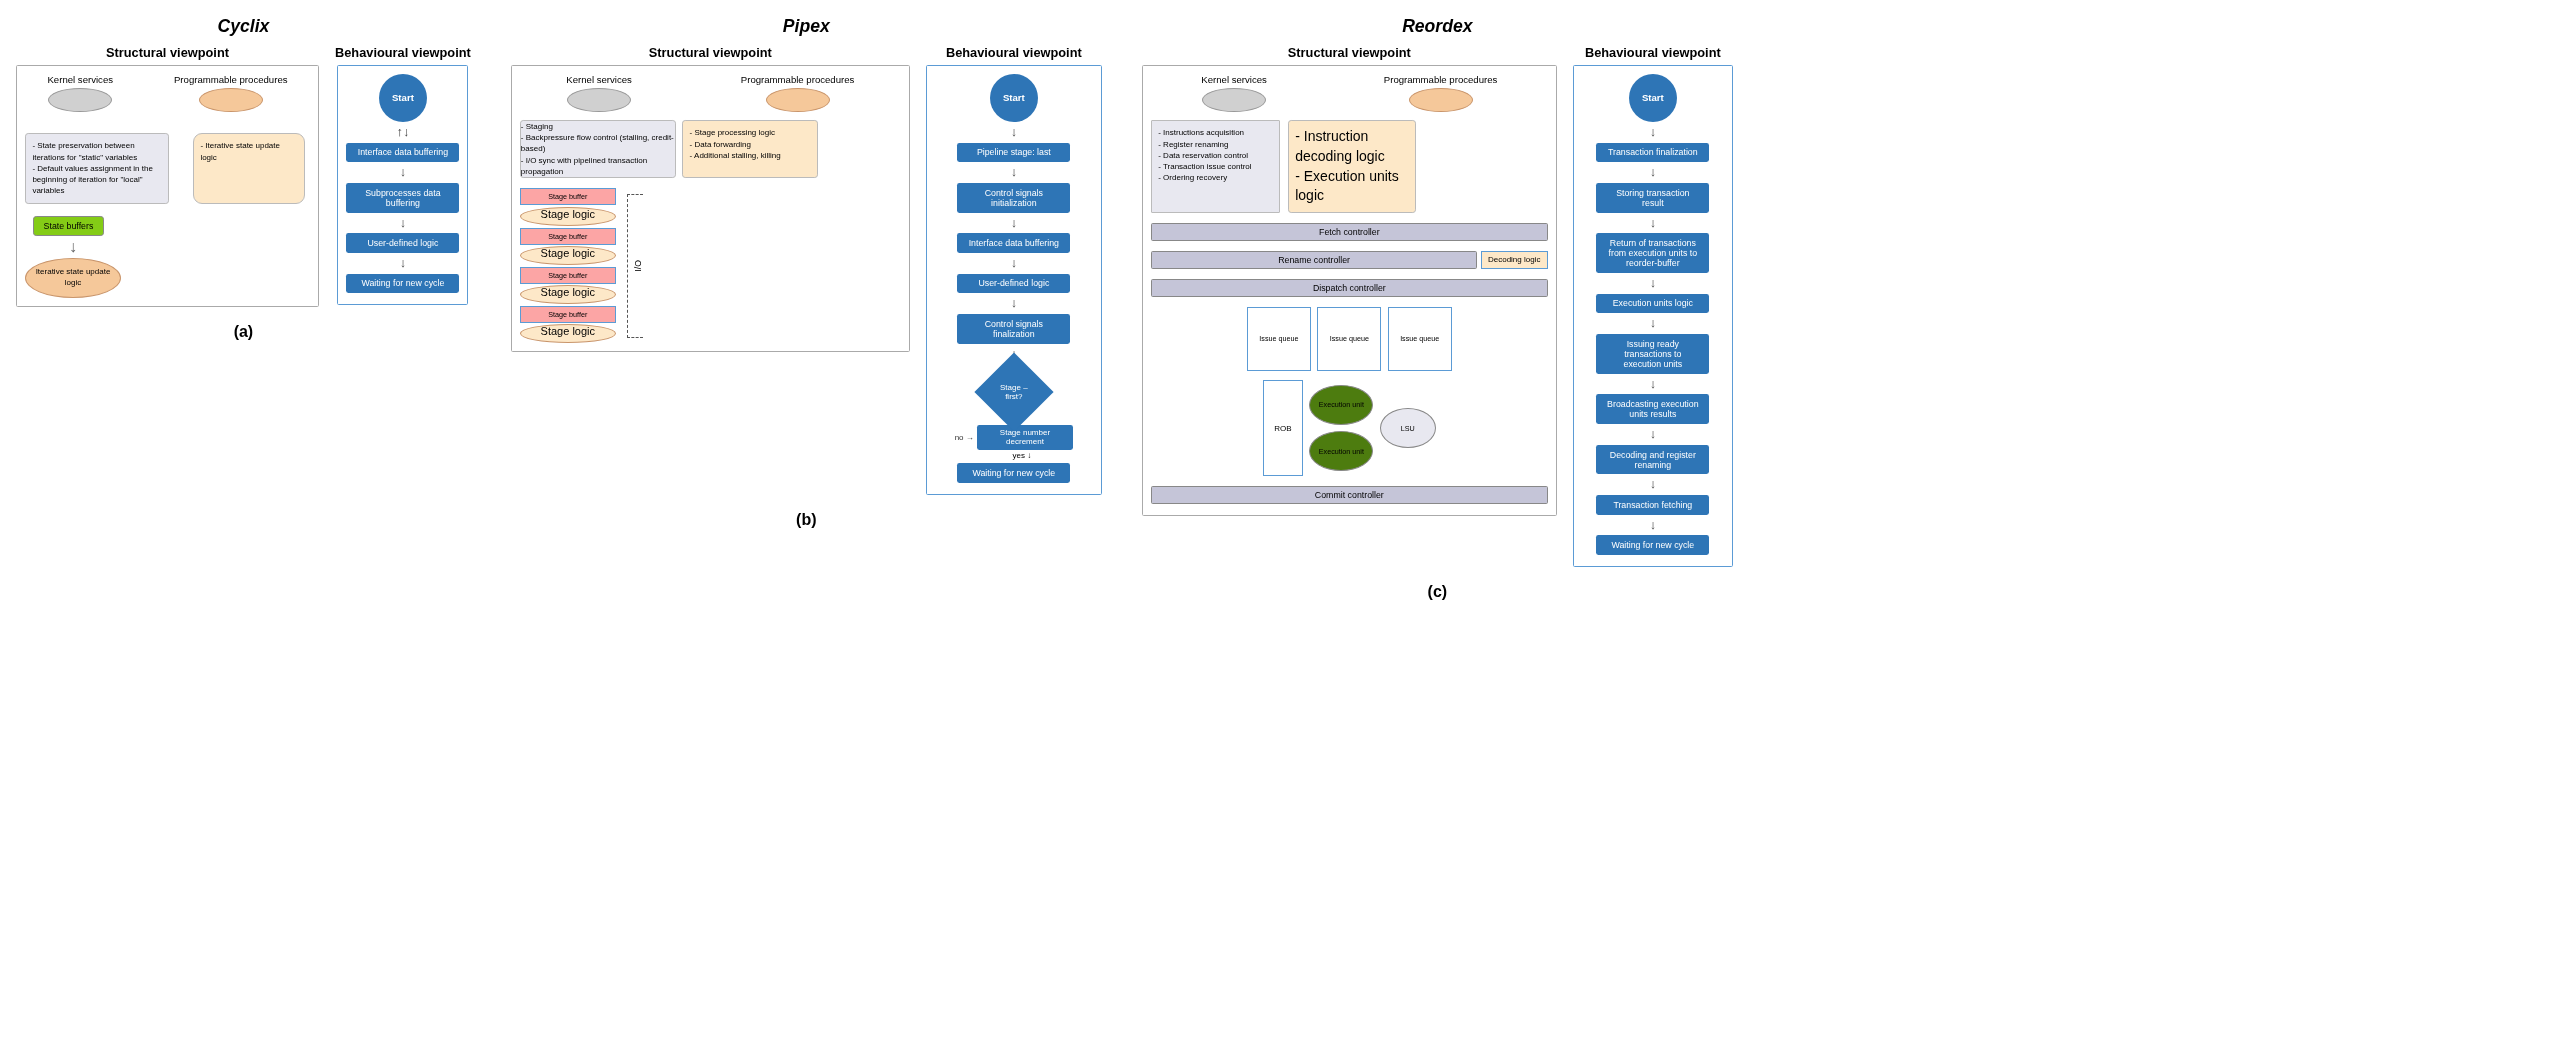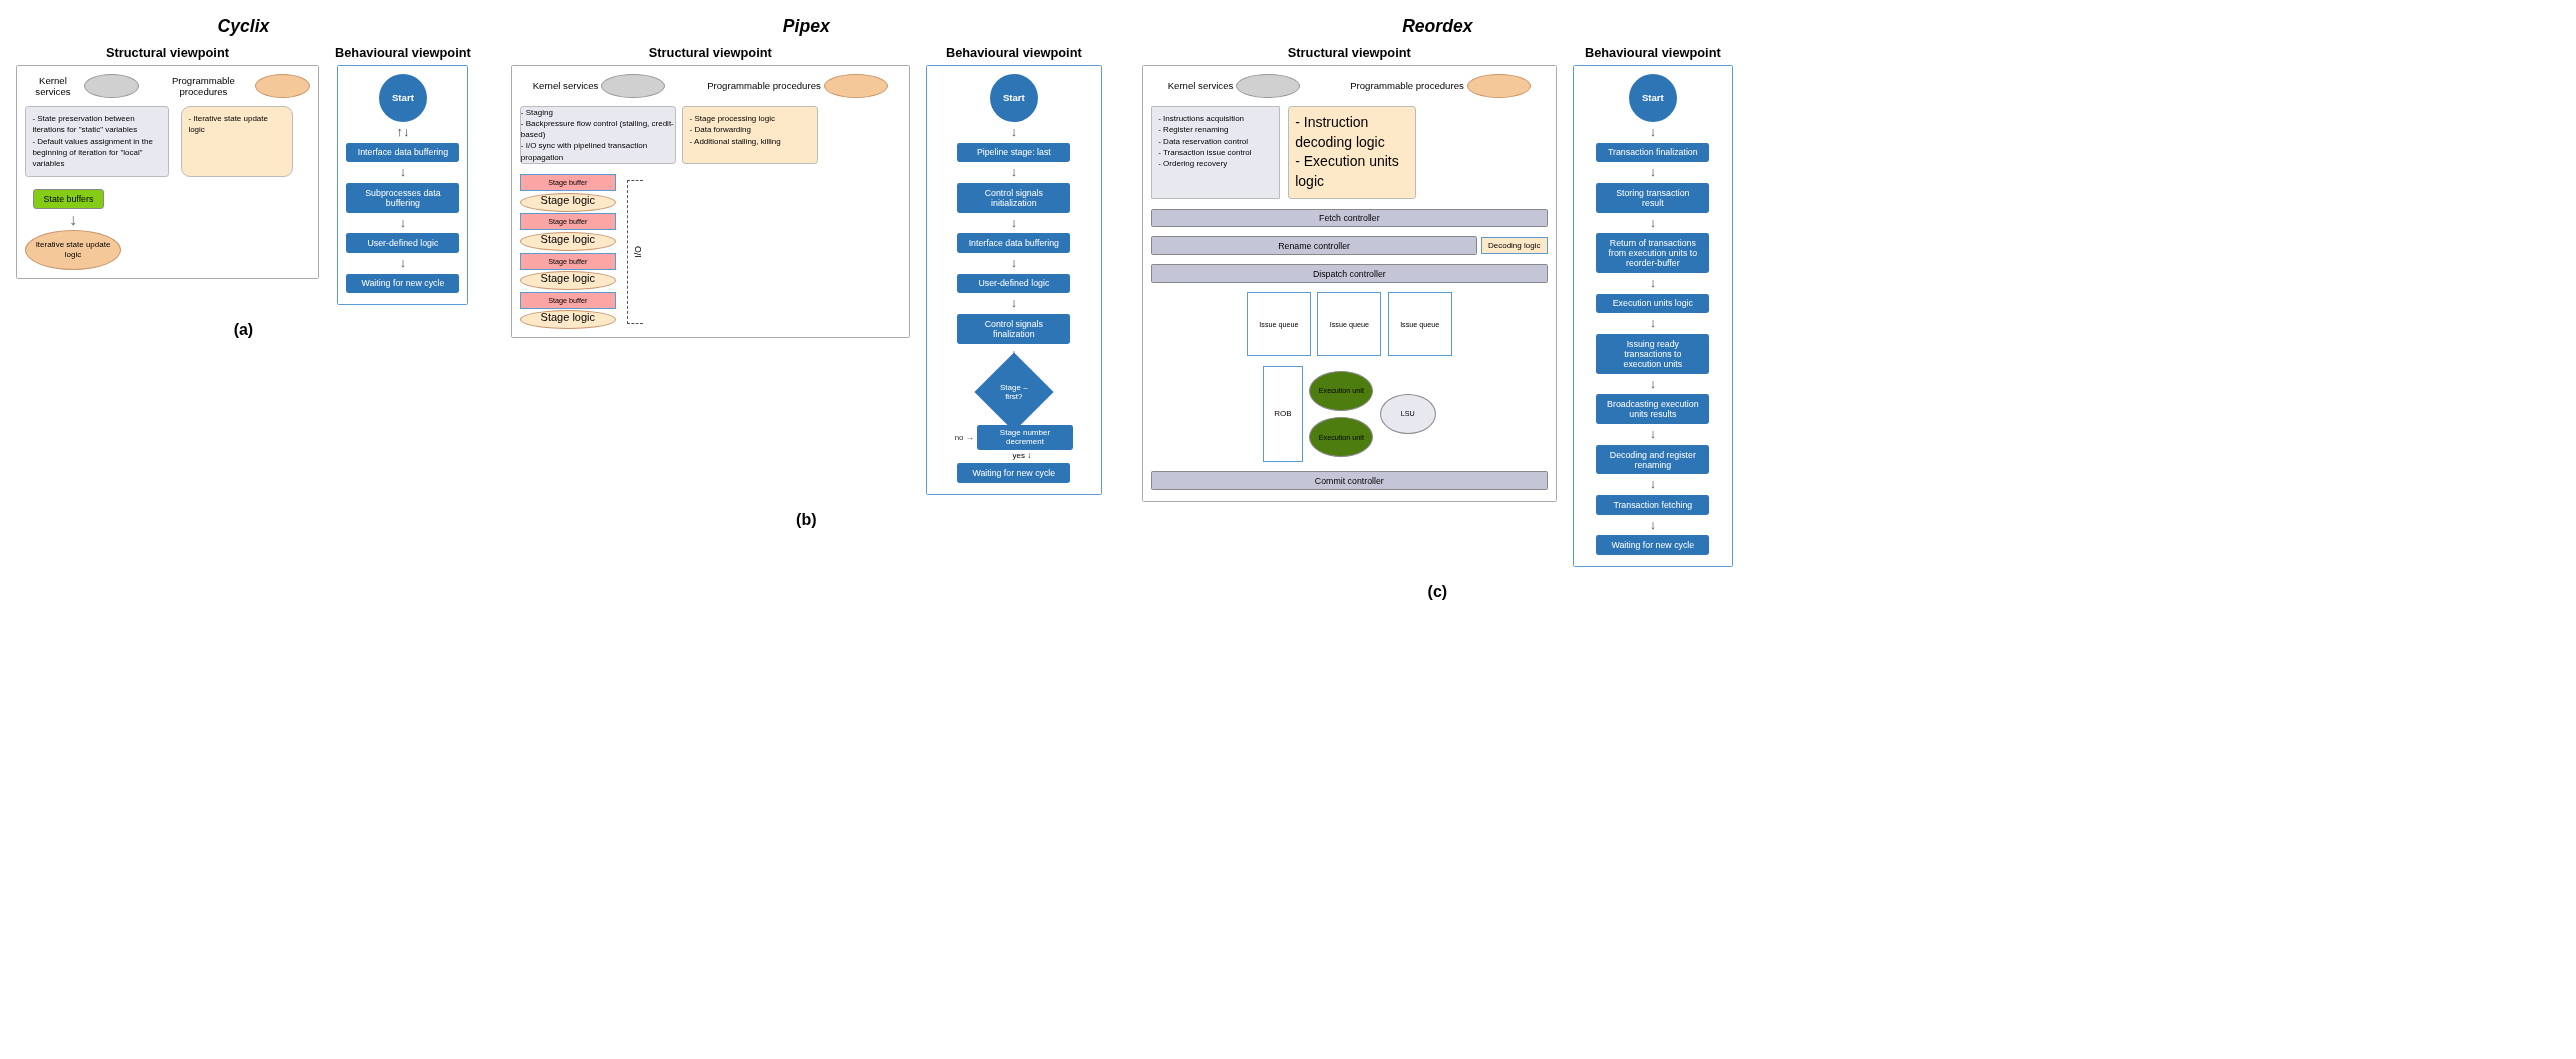--- a/index.html
+++ b/index.html
@@ -47,20 +47,21 @@
     .structural-header {
       display: flex;
       flex-direction: row;
       justify-content: space-around;
       margin-bottom: 8px;
       gap: 16px;
     }
 
     .oval-container {
       display: flex;
+      flex-direction: column;
       align-items: center;
       gap: 3.2px;
     }
 
     .oval-label {
       font-size: 9.6px;
       text-align: center;
     }
 
     .oval-gray {
@@ -76,22 +77,22 @@
       height: 24px;
       background: #f5c89a;
       border-radius: 50%;
       border: 0.8px solid #c9956b;
     }
 
     
     .cyclix-struct-content {
       display: flex;
       flex-direction: row;
-      gap: 12px;
-      margin-top: 8px;
+      gap: 24px;
+      margin-top: 21px;
     }
 
     .cyclix-kernel-box {
       border: 0.8px solid #bbb;
       padding: 6.4px;
       background: #e8e8f0;
       border-radius: 3.2px;
       width: 144px;
       font-size: 8px;
       line-height: 1.4;

